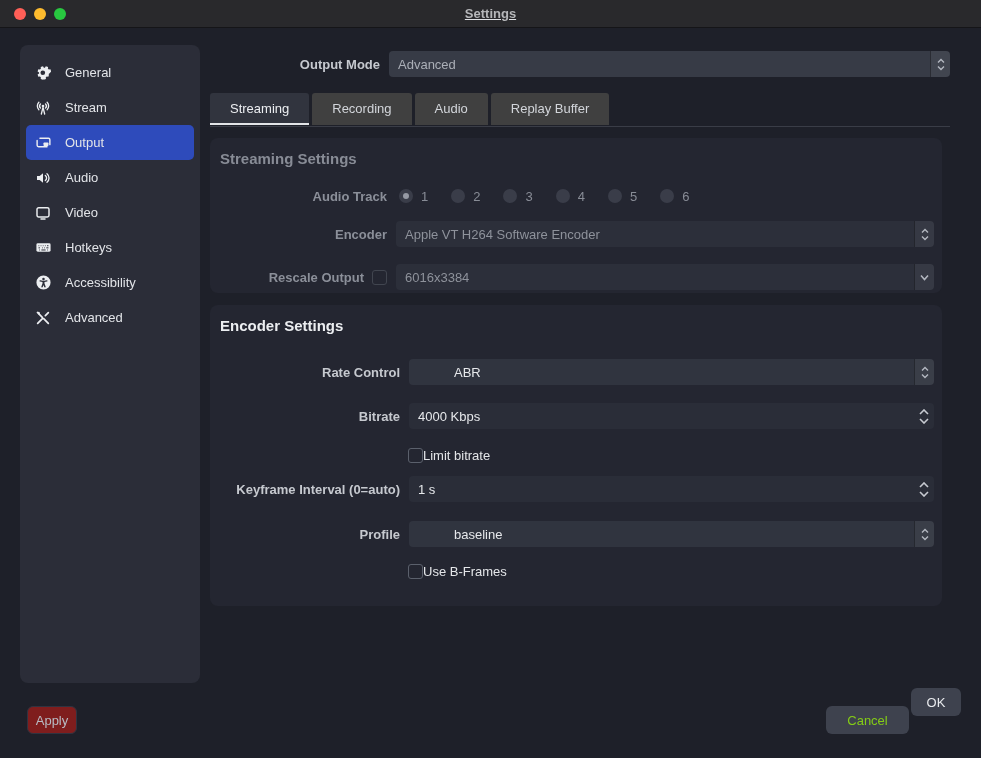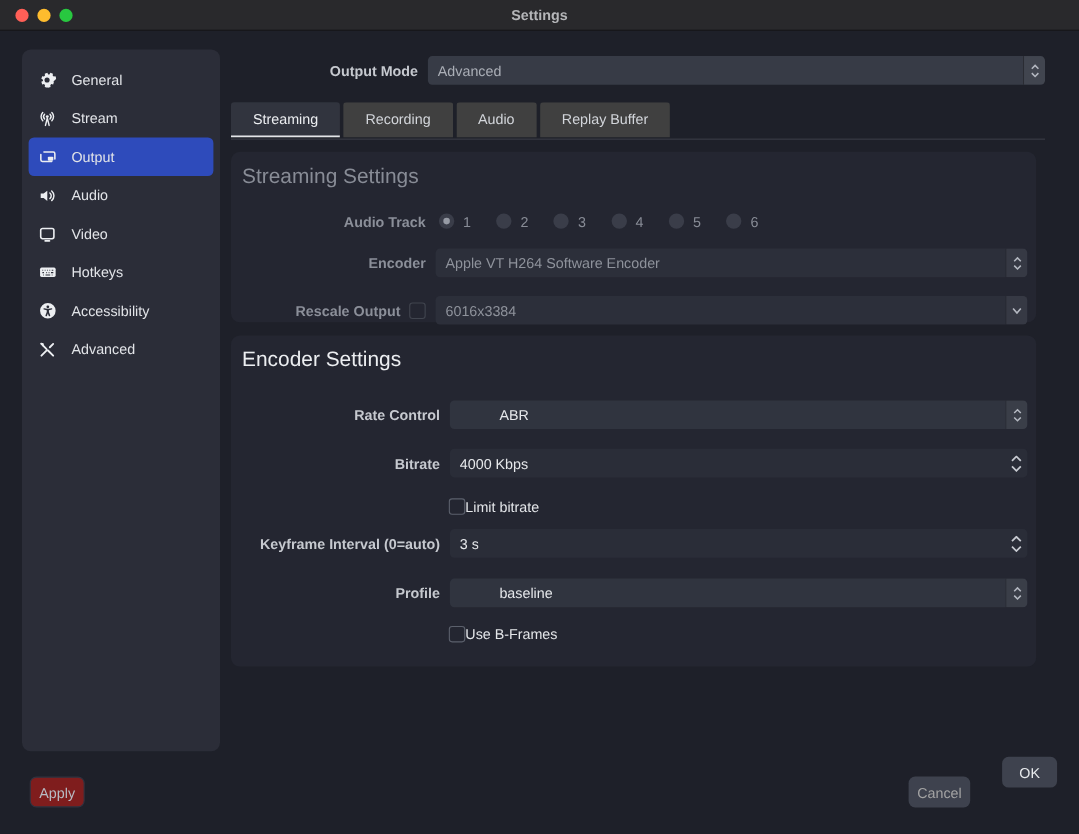--- a/index.html
+++ b/index.html
@@ -6,21 +6,21 @@
   html,body { width:981px; height:758px; }
   body {
     font-family:"Liberation Sans","DejaVu Sans",sans-serif;
     font-size:13px; color:#dee0e4;
     background:#1e2029; overflow:hidden; position:relative;
   }
   
   .titlebar {
     position:absolute; left:0; top:0; width:981px; height:28px;
     background:#29292c; border-bottom:1px solid #151518;
-    display:flex; align-items:center; justify-content:center;
+    display:flex; align-items:center; justify-content:center;text-decoration:underline;
   }
   .traffic { position:absolute; left:14px; top:8px; display:flex; gap:8px; }
   .dot { width:12px; height:12px; border-radius:50%; }
   .win-title { font-weight:bold; color:#b5b6b9; font-size:13px; }
 
   
   .sidebar {
     position:absolute; left:20px; top:45px; width:180px; height:638px;
     background:#2b2d38; border-radius:8px; padding-top:10px;
   }
@@ -77,21 +77,21 @@
   .tab.active { background:#31343e; color:#eceef1; border-bottom:2px solid #e3e5e8; }
   .tabline { position:absolute; left:210px; top:126px; width:740px; height:1px; background:#3a3d47; }
 
   
   .groupbox {
     position:absolute; left:210px; width:732px;
     background:#242631; border-radius:8px; padding:8px;
   }
   .gb-streaming { top:138px; height:155px; }
   .gb-encoder   { top:305px; height:301px; }
-  .gb-title { font-weight:normal; font-size:19px; padding:4px 0 0 2px; }
+  .gb-title { font-weight:bold; font-size:15px; padding:4px 0 0 2px; }
   .gb-title.dim { color:#888c96; }
   .gb-title.bright { color:#eceef1; }
 
   .form-row { display:flex; align-items:center; }
   .gb-streaming .lblcell { width:169px; }
   .gb-streaming .lblcell .txt, .gb-streaming .lbl { color:#8b8f99; }
   .gb-encoder .lblcell { width:182px; }
 
   .r-audiotrack { margin-top:17px; height:24px; }
   .r-encoder    { margin-top:13px; height:26px; }
@@ -122,21 +122,21 @@
   .checkbox.dim { border-color:#41454f; }
   .cb-label { margin-left:0; color:#e4e6e9; }
 
   
   .btn {
     position:absolute; height:28px; border-radius:6px;
     display:flex; align-items:center; justify-content:center;
     font-size:13px; cursor:default;
   }
   .btn-apply { left:27px; top:706px; width:50px; background:#7f1d1d; border:1px solid #303340; color:#b8bcc4; }
-  .btn-cancel{ left:826px; top:706px; width:56px; background:#3e424e; color:#a3a3a3; }
+  .btn-cancel{ left:826px; top:706px; width:83px; background:#3e424e; color:#84cc16; }
   .btn-ok    { left:911px; top:688px; width:50px; background:#3e424e; color:#e8eaed; }
 </style>
 </head>
 <body>
 
 <div class="titlebar">
   <div class="traffic">
     <span class="dot" style="background:#ff5f57"></span>
     <span class="dot" style="background:#febc2e"></span>
     <span class="dot" style="background:#28c840"></span>
@@ -374,21 +374,21 @@
     <span class="checkbox"></span>
     <span class="cb-label">Limit bitrate</span>
   </div>
 
   <div class="form-row r-keyframe">
     <span class="lblcell">
         <span class="txt lbl">Keyframe Interval (0=auto)</span>
       </span>
     <span class="gap"></span>
     <div class="field spin">
-      <span class="field-text">3 s</span>
+      <span class="field-text">1 s</span>
       <span class="spin-arrows">
         <svg width="10" height="6" viewBox="0 0 10 6" fill="none" stroke-width="1.6">
             <path d="M1 5L5 1 9 5"></path>
           </svg>
         <svg width="10" height="6" viewBox="0 0 10 6" fill="none" stroke-width="1.6">
             <path d="M1 1L5 5 9 1"></path>
           </svg>
       </span>
     </div>
   </div>

